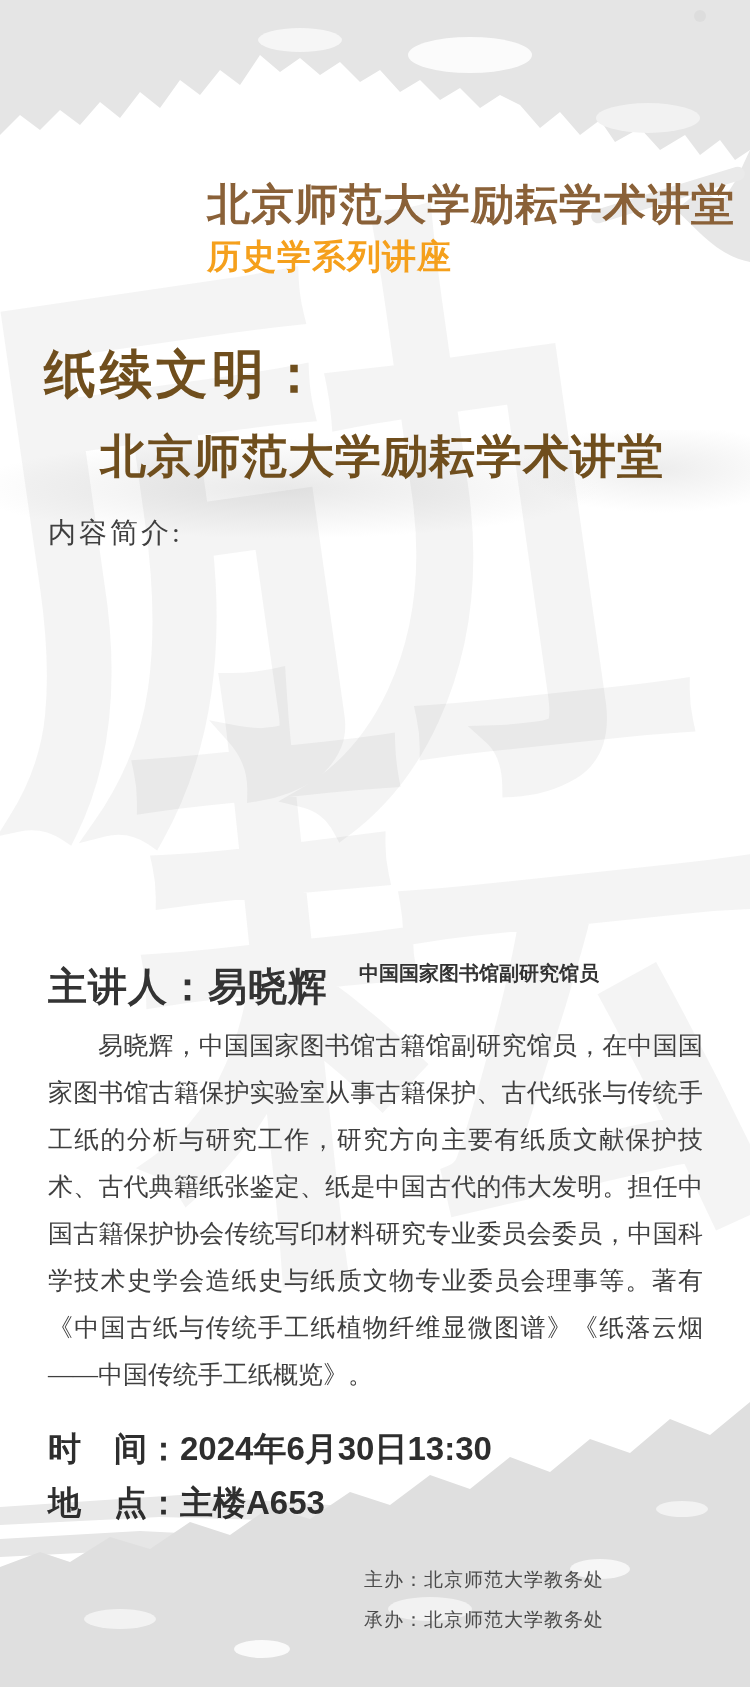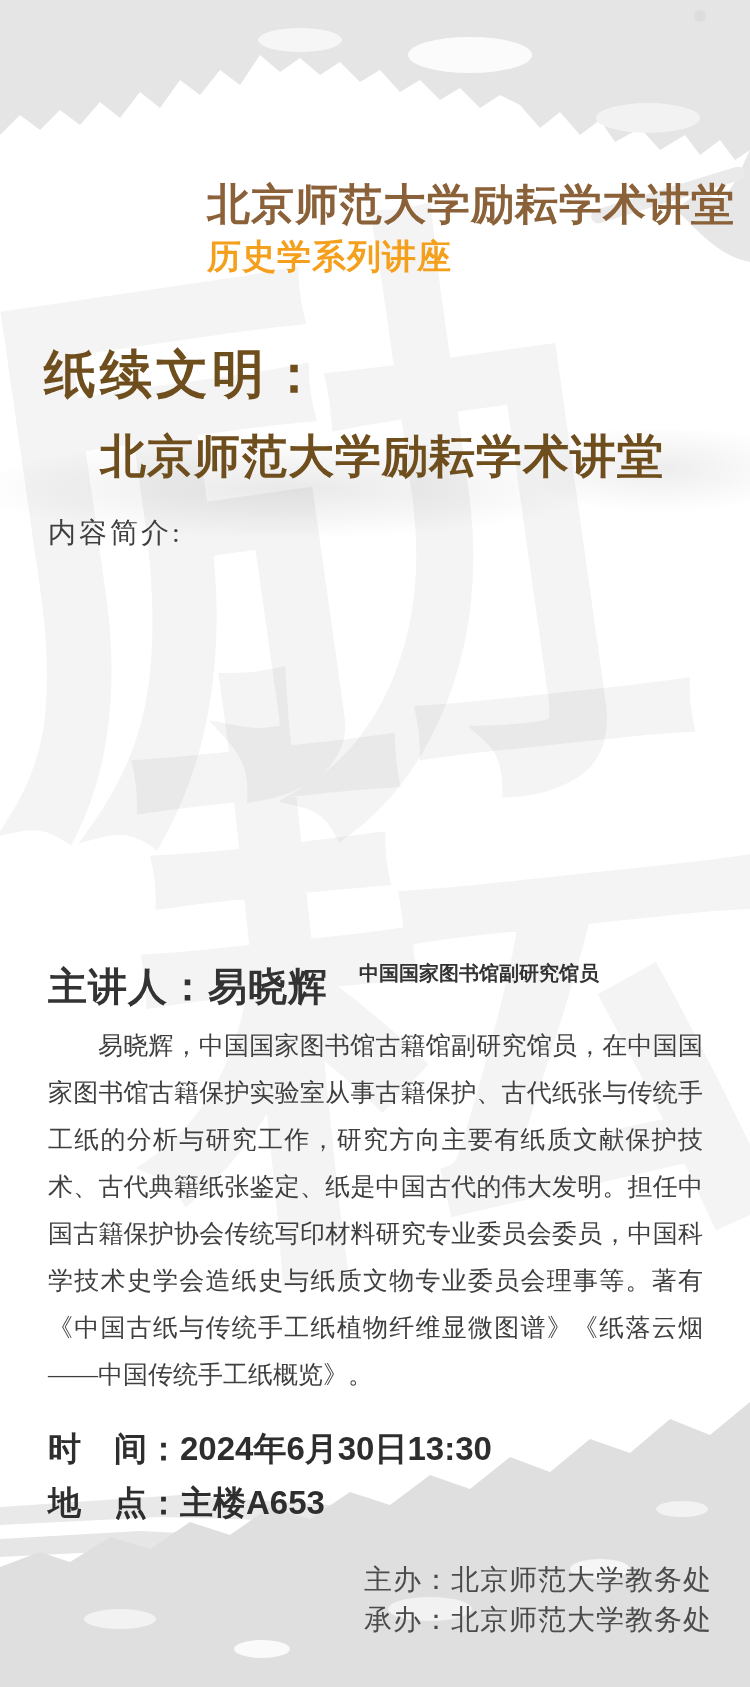--- a/index.html
+++ b/index.html
@@ -96,21 +96,21 @@
     position:absolute;left:48px;top:1422px;
   }
   .schedule-row{
     font-size:33px;font-weight:bold;line-height:54px;
     color:var(--schedule_text,#2e2e2e);
   }
   .footer{
     position:absolute;left:364px;top:1560px;
   }
   .footer-line{
-    font-size:28px;line-height:40px;letter-spacing:1px;
+    font-size:19px;line-height:40px;letter-spacing:1px;
     color:var(--footer_text,#4b4b4b);
   }
 </style>
 </head>
 <body>
 
 <div class="poster">
 
   <svg class="bg-layer bg-top" viewBox="0 0 750 300" xmlns="http://www.w3.org/2000/svg" aria-hidden="true">
     <path fill="#e5e5e5" d="M0,0 H750 V150

